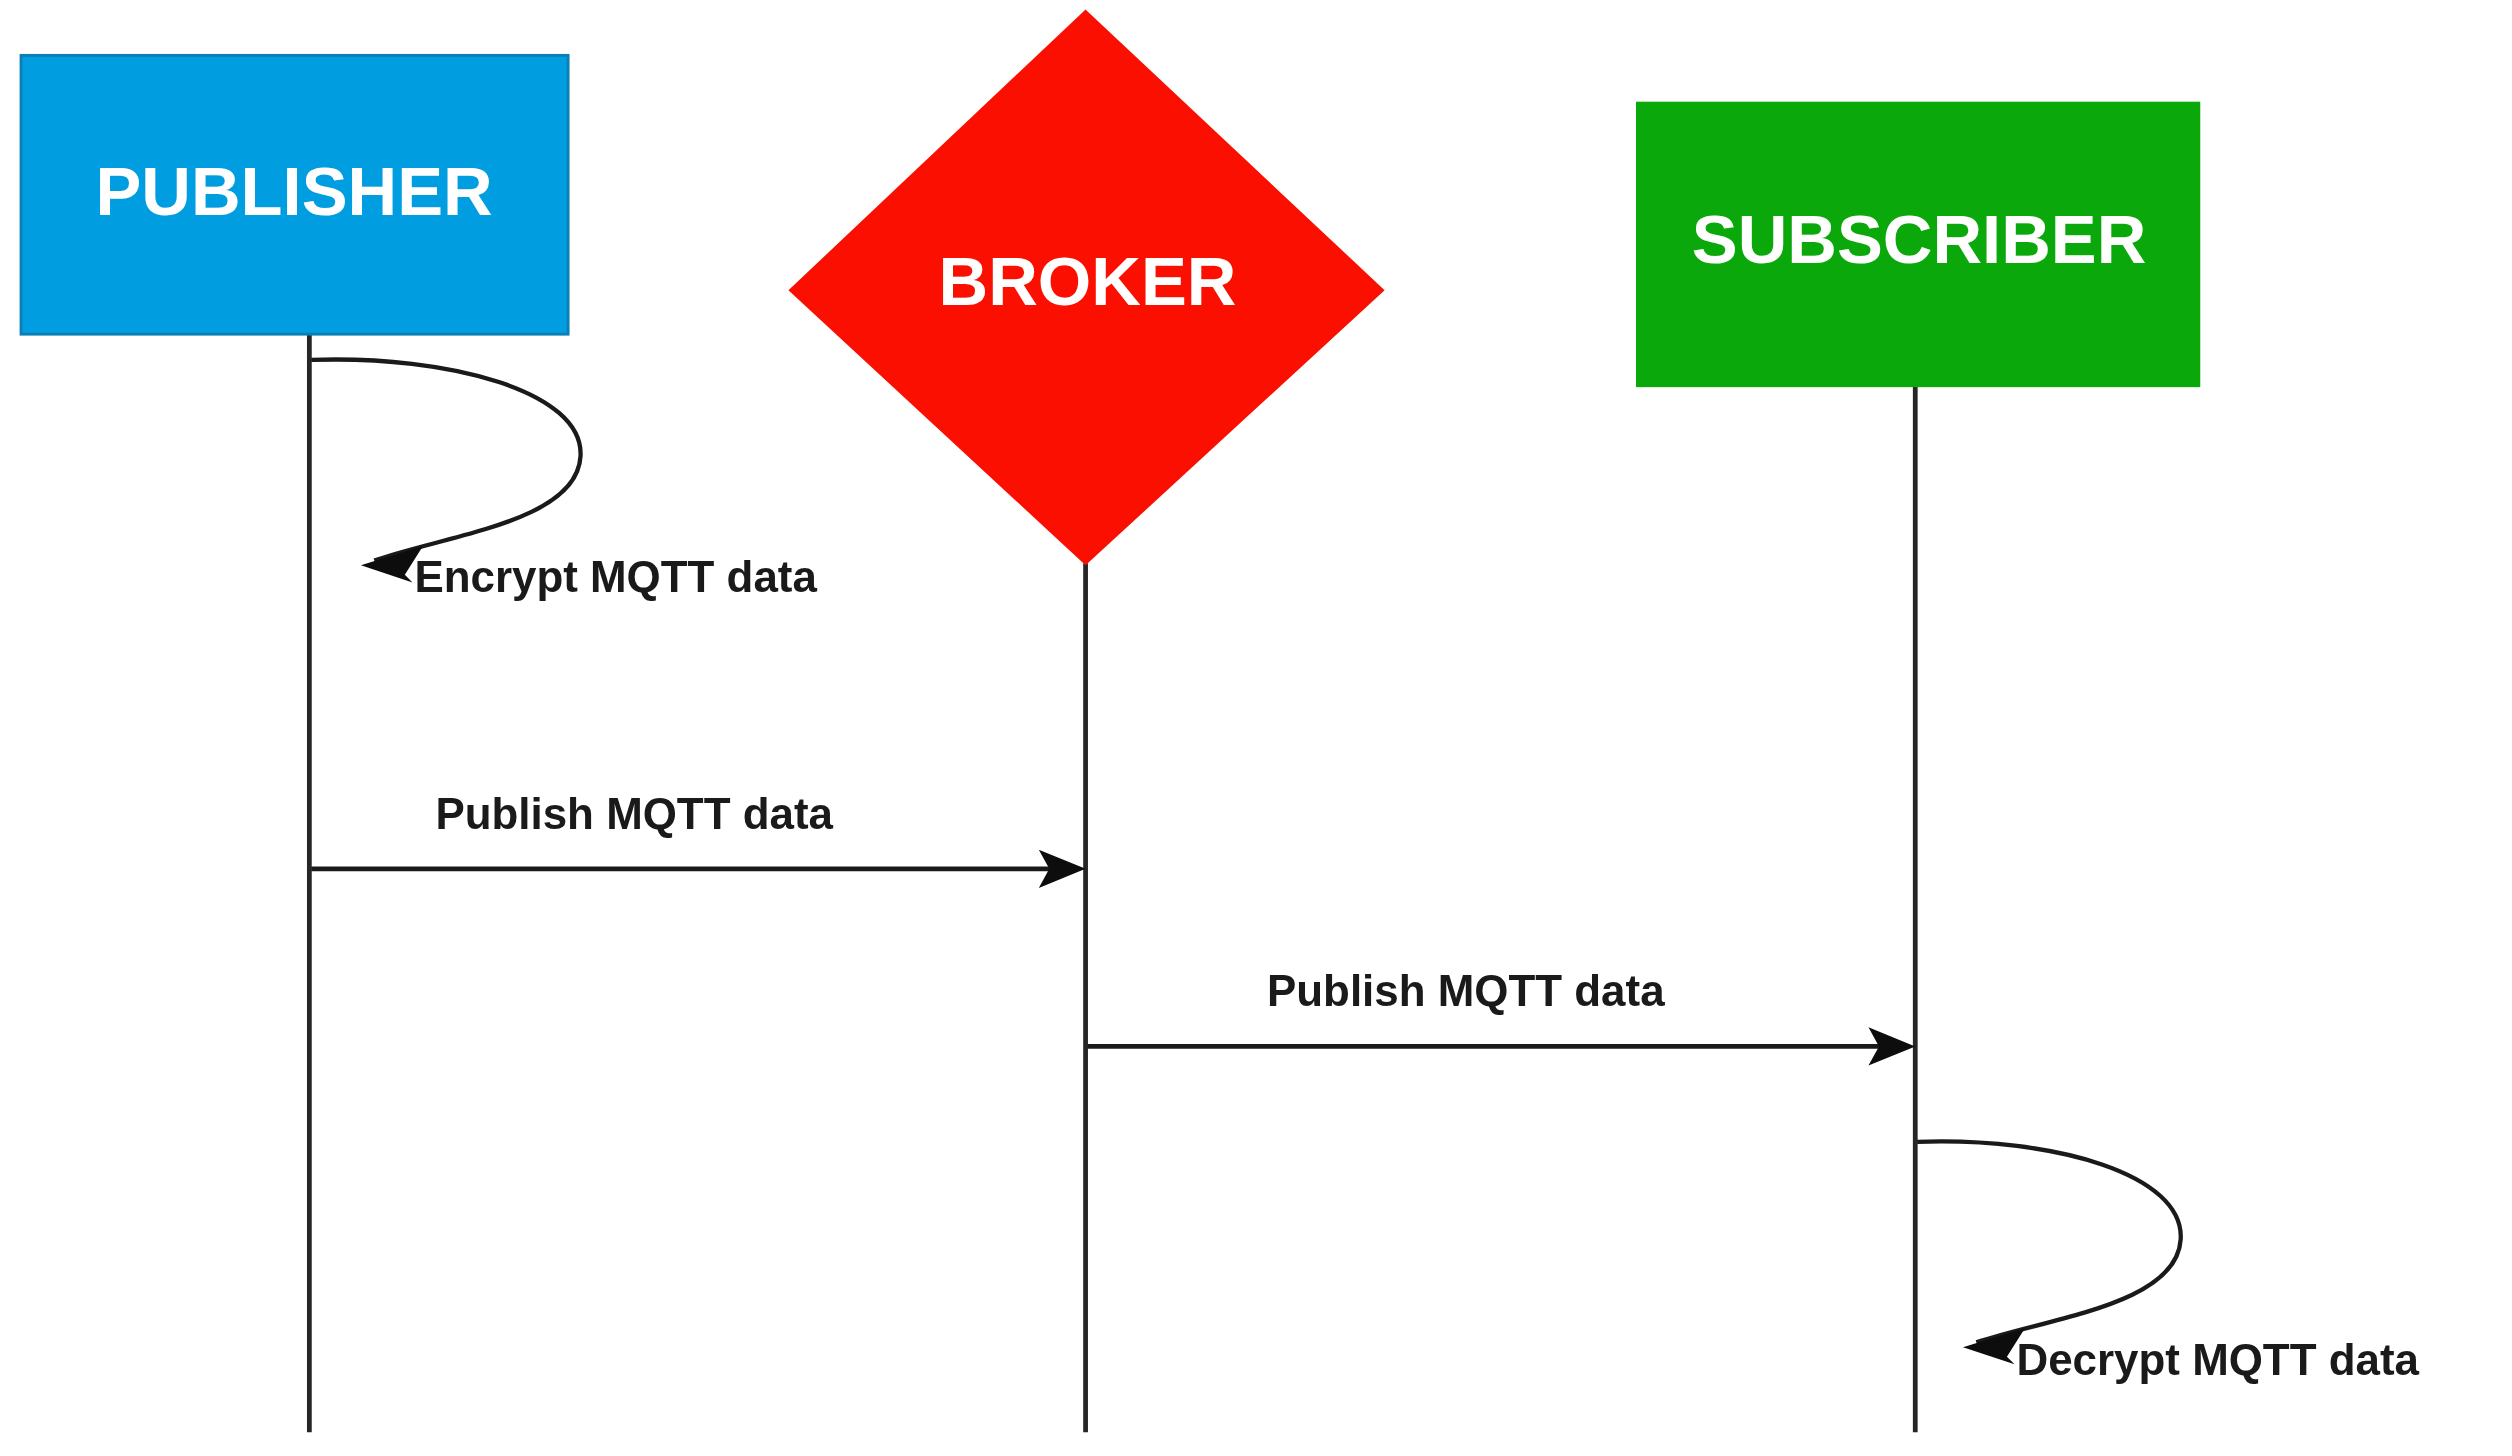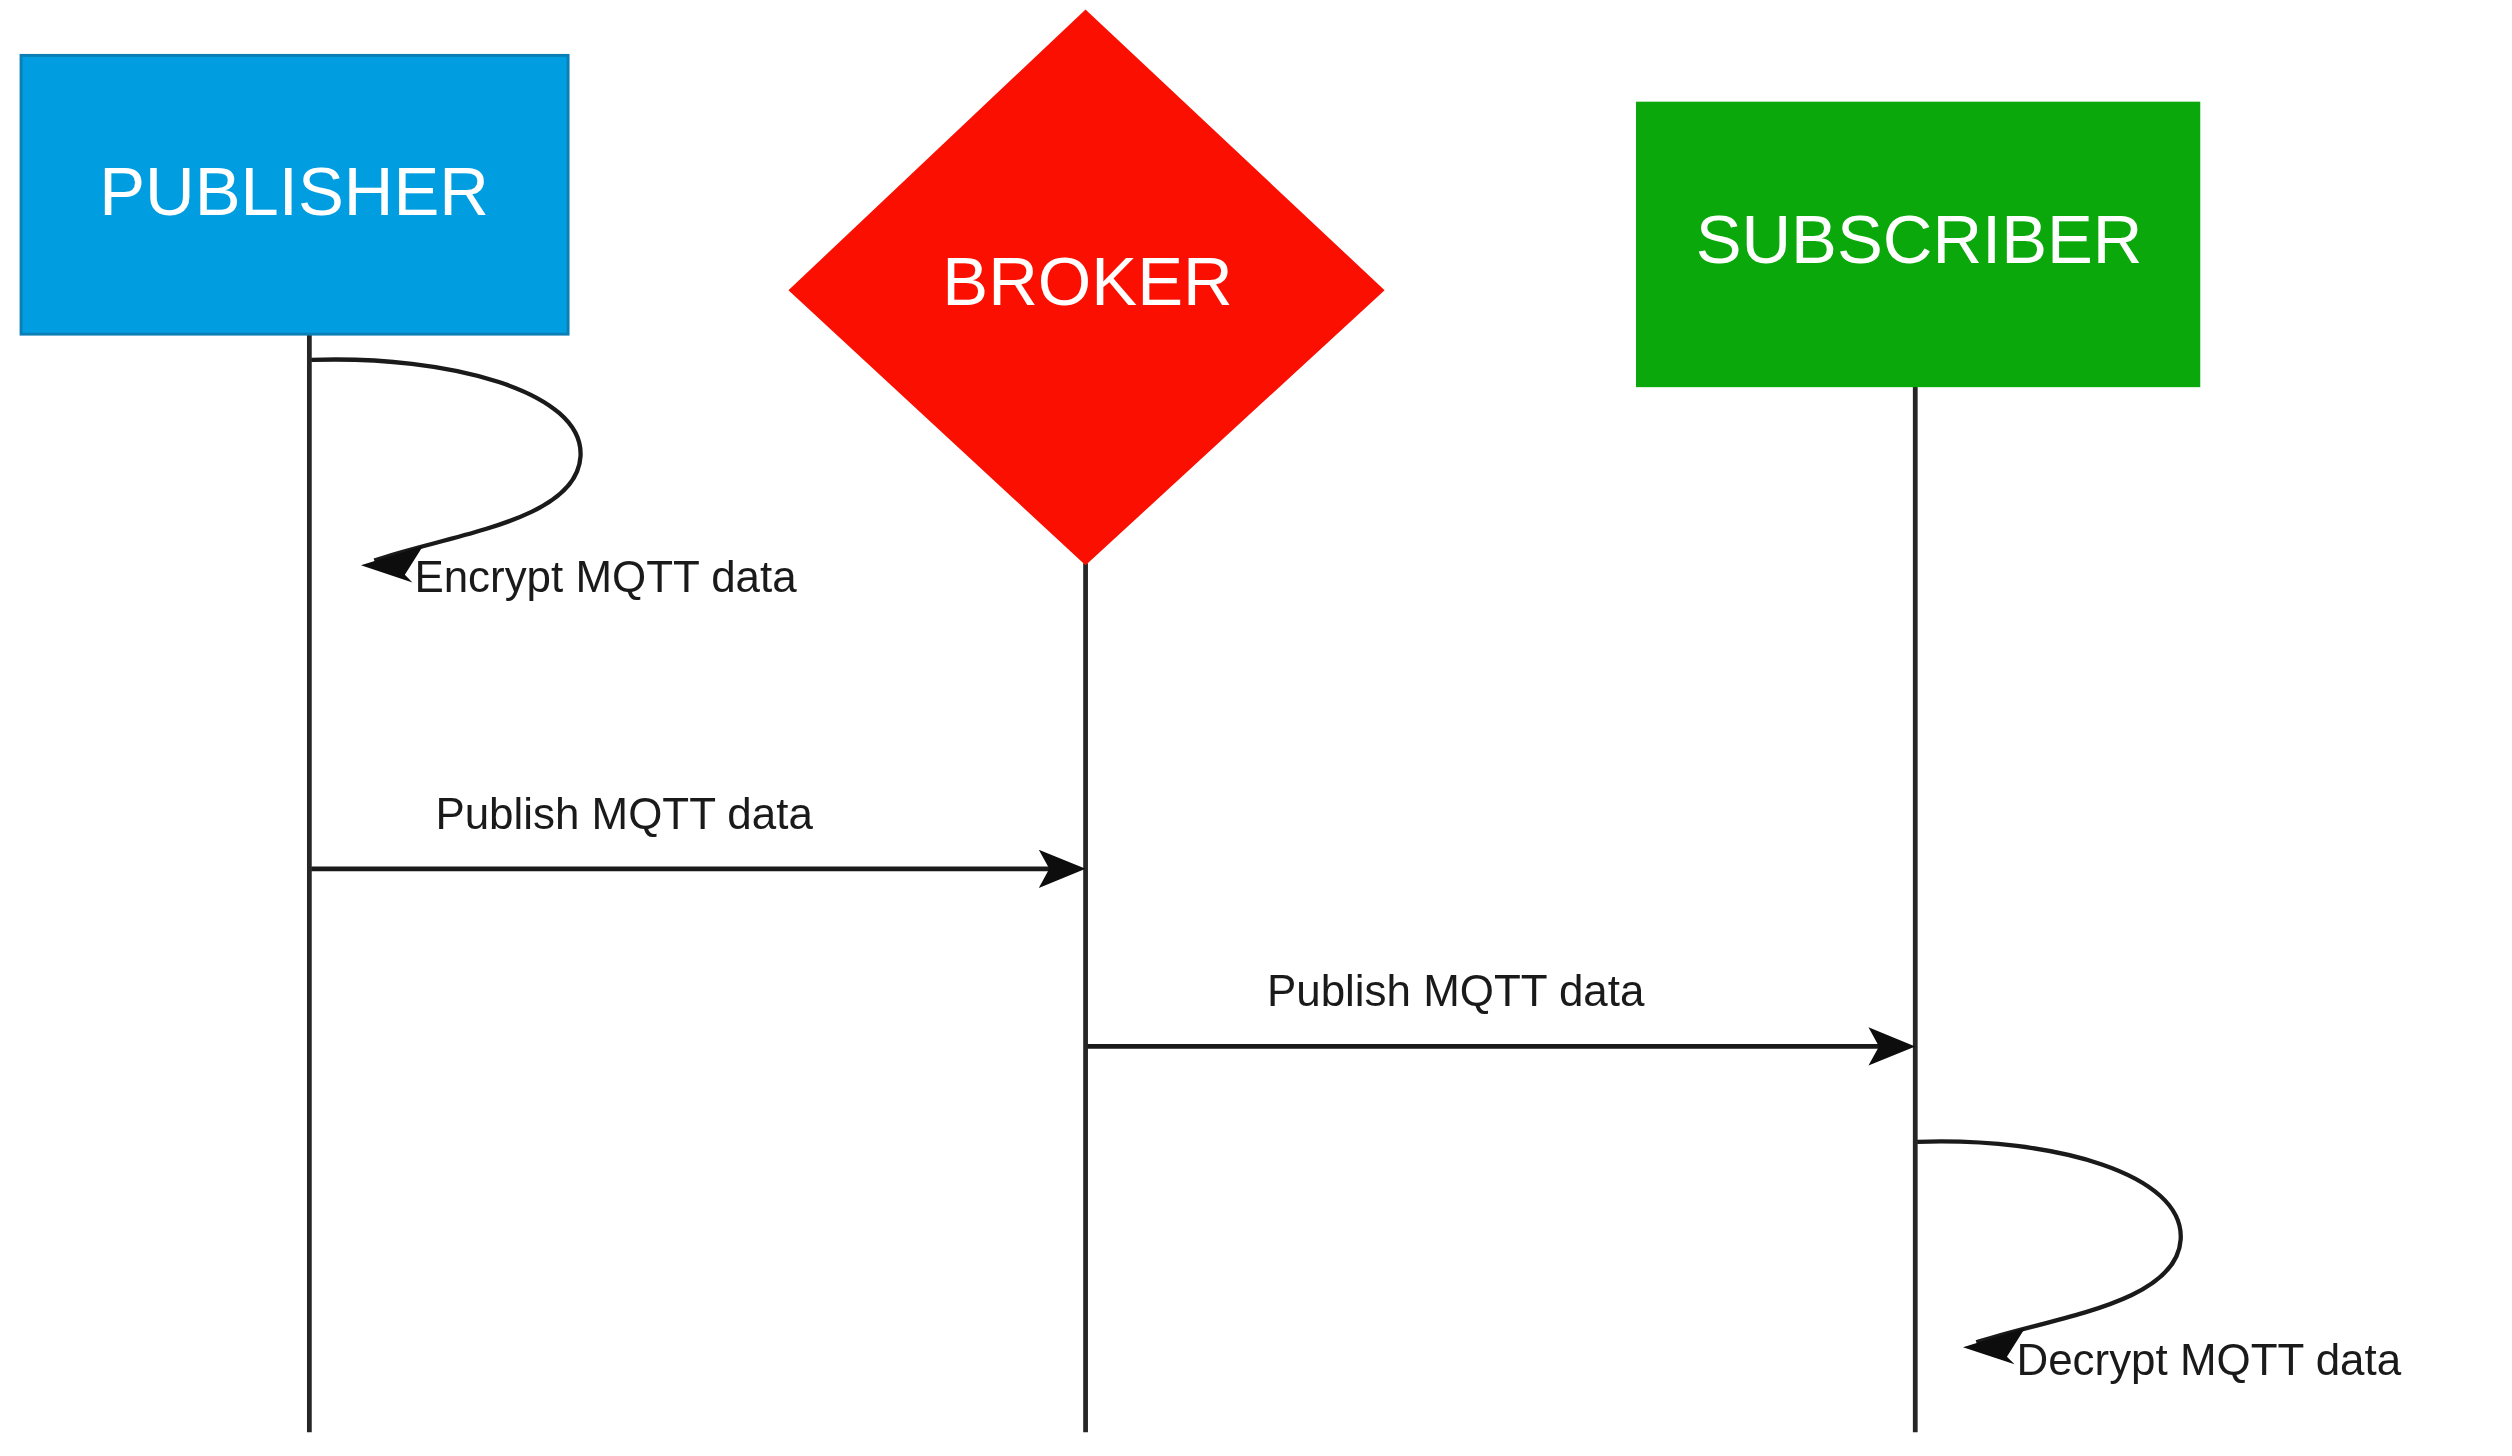--- a/index.html
+++ b/index.html
@@ -10,20 +10,21 @@
   }
   body {
     font-family: "Liberation Sans", sans-serif;
   }
   #canvas {
     position: relative;
     width: 2512px;
     height: 1456px;
     background: #ffffff;
     overflow: hidden;
+    font-weight: bold;
   }
   #diagram-svg {
     position: absolute;
     left: 0;
     top: 0;
     width: 2512px;
     height: 1456px;
   }
   .node-label {
     font-family: "Liberation Sans", sans-serif;

